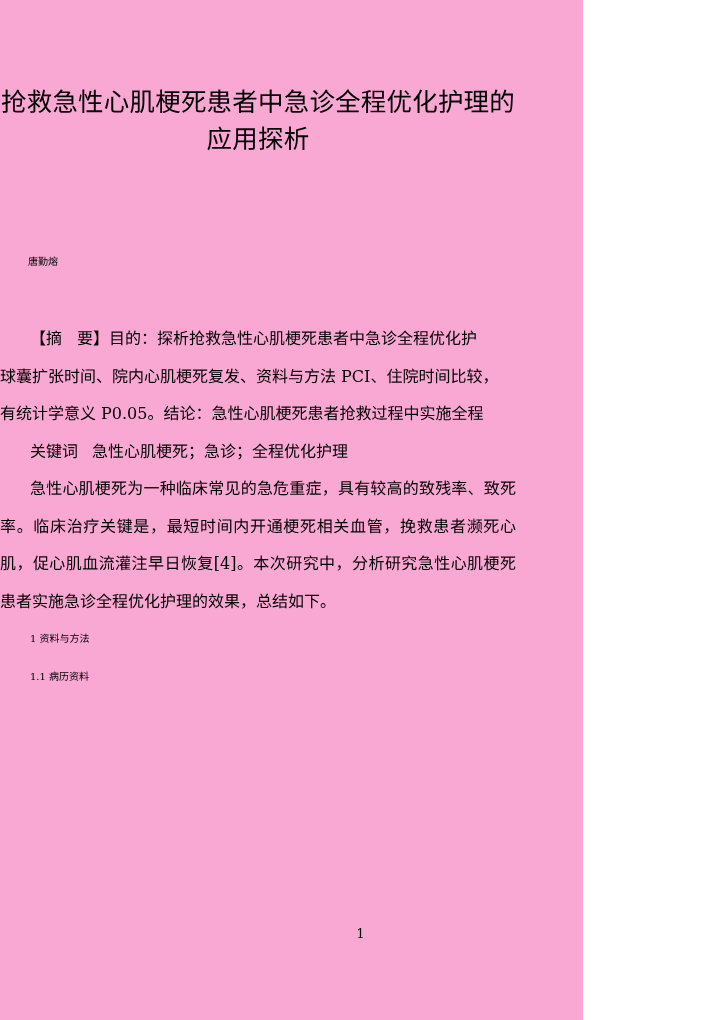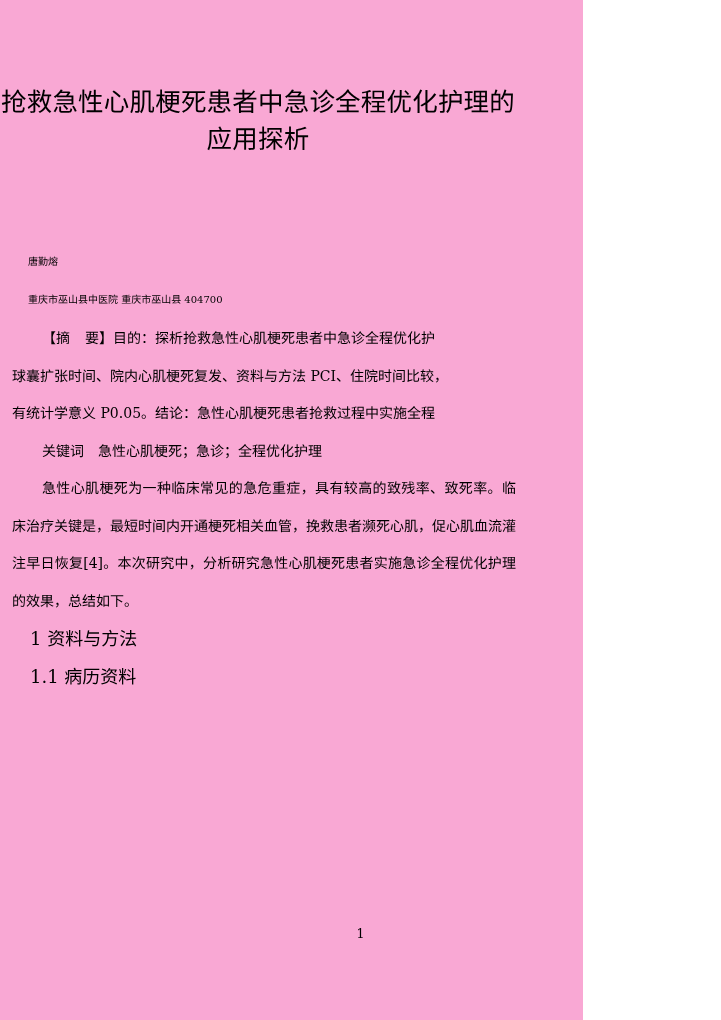--- a/index.html
+++ b/index.html
@@ -55,36 +55,36 @@
   }
 
   
   .body-block {
     position: absolute;
     left: 0;
     top: 320px;
     width: 516px;
   }
   p.para {
-    margin: 0 0 0 12px;
+    margin: 0 0 0 0;
     padding: 0;
-    font-size: 14px;
+    font-size: 16px;
     line-height: 37.5px;
     text-align: justify;
     text-align-last: left;
     text-justify: inter-ideograph;
     letter-spacing: 0;
   }
   p.indent2 {
     text-indent: 30px;
   }
   p.heading {
     margin: 0;
     padding: 0;
-    font-size: 18px;
+    font-size: 10px;
     line-height: 37.5px;
     text-indent: 30px;
     white-space: nowrap;
   }
   .gap-wide {
     display: inline-block;
     width: 15px;
   }
   .kw-gap {
     display: inline-block;
@@ -104,21 +104,20 @@
 </style>
 </head>
 <body>
 
 <div class="page">
 
   <h1 class="doc-title">抢救急性心肌梗死患者中急诊全程优化护理的应用探析</h1>
 
   <div class="author-block">
     <p class="author-name">唐勤熔</p>
-    <p class="affiliation">重庆市巫山县中医院 重庆市巫山县 404700</p>
   </div>
 
   <div class="body-block">
 
     <p class="para indent2"><span>【摘</span><span class="gap-wide"></span><span>要】</span><span>目的：探析抢救急性心肌梗死患者中急诊全程优化护</span></p>
 
     <p class="para">球囊扩张时间、院内心肌梗死复发、资料与方法 PCI、住院时间比较，</p>
     <p class="para">有统计学意义 P0.05。结论：急性心肌梗死患者抢救过程中实施全程</p>
 
     <p class="para indent2"><span>关键词</span><span class="kw-gap"></span><span>急性心肌梗死；急诊；全程优化护理</span></p>

